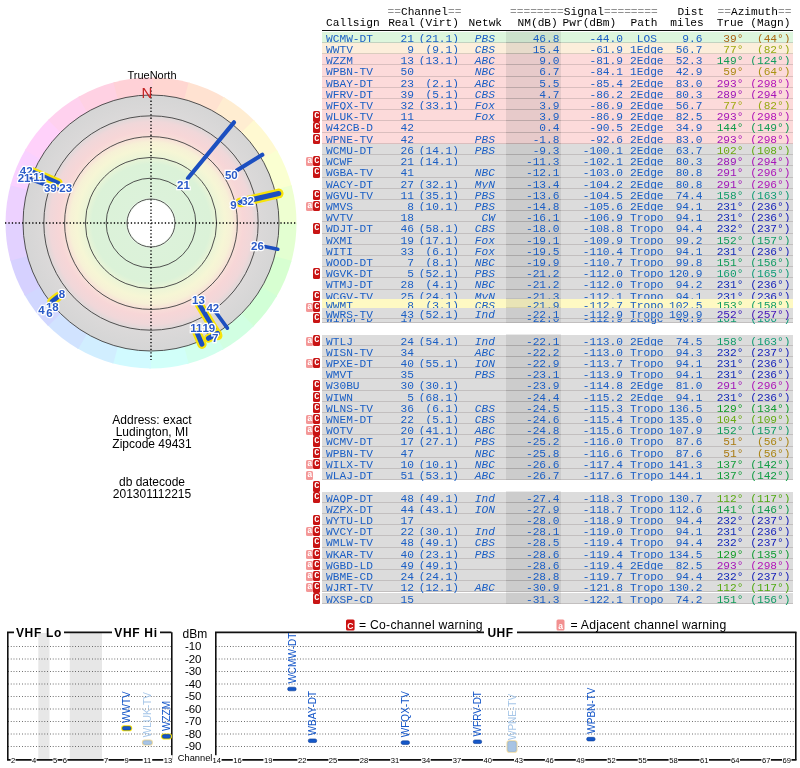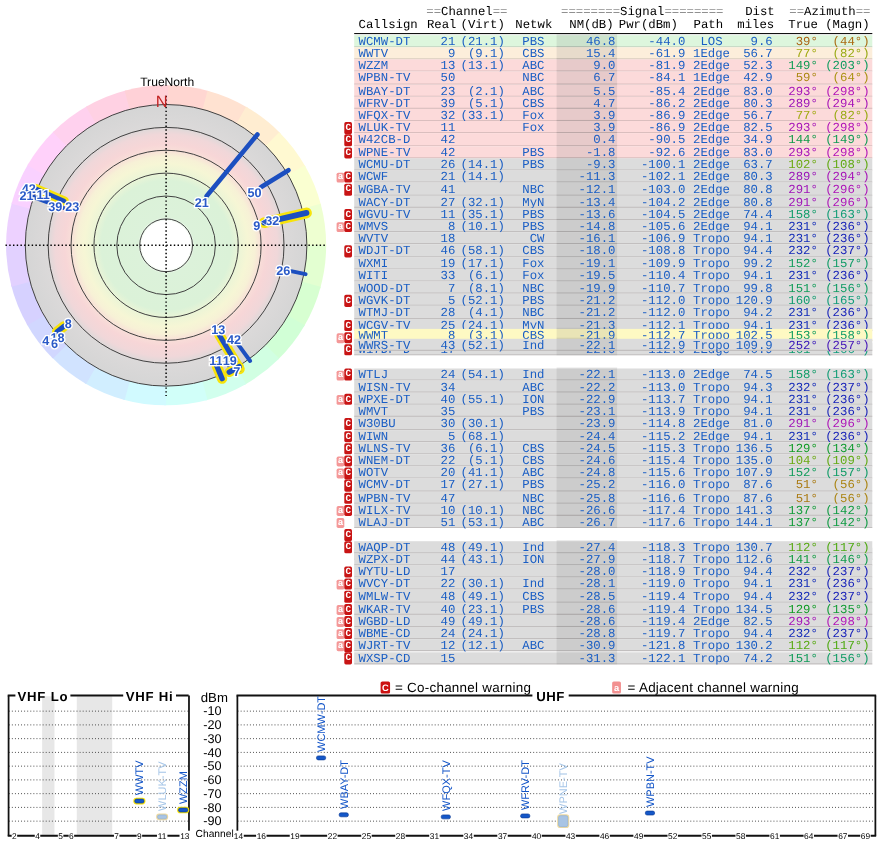--- a/index.html
+++ b/index.html
@@ -7,21 +7,21 @@
 .hd { position:absolute; text-align:center; left:62px; width:180px; color:#000; }
 .tbl { position:absolute; left:0; top:0; font-family:"Liberation Mono", monospace; font-size:11.2px; line-height:11.2px; white-space:pre; }
 .tr { position:absolute; left:322px; width:470.5px; height:11.22px; border-bottom:1px solid rgba(125,115,115,0.27); }
 .tr b, .hrow b { position:absolute; font-weight:normal; color:#1a5ec4; top:2.0px; }
 .hrow { position:absolute; left:322px; width:470.5px; height:11.2px; }
 .hrow b { color:#000; }
 .st { position:absolute; left:184px; width:55px; top:-1px; bottom:-1px; background:rgba(105,105,105,0.14); }
 .cs { left:4px; }
 .c1 { left:38px; width:54px; text-align:right; }
 .c2 { left:96px; width:41px; text-align:right; }
-.c3 { left:137px; width:36px; text-align:right; }
+.c3 { left:137px; width:36px; text-align:right;font-style:italic; }
 .c4 { left:201px; width:36.5px; text-align:right; }
 .c5 { left:256px; width:45px; text-align:right; }
 .c6 { left:308px; }
 .c7 { left:340.5px; width:40px; text-align:right; }
 .c8 { left:381px; width:40.5px; text-align:right; }
 .c9 { left:428px; width:40.5px; text-align:right; }
 .ma,.mc { position:absolute; width:7.4px; height:10.4px; border-radius:1.5px; color:#fff; font-family:"Liberation Mono",monospace; font-size:8.5px; line-height:10.4px; text-align:center; font-weight:bold; }
 .ma { left:306px; background:#f49898; }
 .mc { left:313px; background:#c81414; }
 .sc { position:absolute; width:180px; left:62px; text-align:center; color:#000; }
@@ -241,20 +241,22 @@
 <text x="350.3" y="628.6" font-size="8.5" font-weight="bold" text-anchor="middle" fill="#fff" font-family="Liberation Sans, sans-serif">C</text>
 <text x="359.0" y="629.4" font-size="12.2" font-weight="normal" text-anchor="start" fill="#000" font-family="Liberation Sans, sans-serif" letter-spacing="0.25">= Co-channel warning</text>
 <rect x="556.5" y="619.5" width="8" height="11" rx="1.5" fill="#f29090"></rect>
 <text x="560.5" y="628.6" font-size="8.5" font-weight="bold" text-anchor="middle" fill="#fff" font-family="Liberation Sans, sans-serif">a</text>
 <text x="570.5" y="629.4" font-size="12.2" font-weight="normal" text-anchor="start" fill="#000" font-family="Liberation Sans, sans-serif" letter-spacing="0.25">= Adjacent channel warning</text>
 </svg>
 
 <div class="hd" style="top:69px; font-size:11px;">TrueNorth</div>
 <div class="hd" style="top:84px; font-size:15px; color:#c22222; left:57px;">N</div>
 
+<div class="sc" style="top:415.2px; font-size:12px; line-height:11.9px;">Address: exact<br>Ludington, MI<br>Zipcode 49431</div>
+<div class="sc" style="top:477px; font-size:12px; line-height:11.9px;">db datecode<br>201301112215</div>
 
 <div class="tbl">
 <div class="hrow" style="top:5px;">
 <b style="left:65.5px;"><i style="color:#909090;font-style:normal">==</i>Channel<i style="color:#909090;font-style:normal">==</i></b>
 <b style="left:188px;"><i style="color:#909090;font-style:normal">========</i>Signal<i style="color:#909090;font-style:normal">========</i></b>
 <b style="left:355.4px;">Dist</b>
 <b style="left:395.5px;"><i style="color:#909090;font-style:normal">==</i>Azimuth<i style="color:#909090;font-style:normal">==</i></b>
 </div>
 <div class="hrow" style="top:16.4px; border-bottom:1.2px solid #111; height:14.4px;">
 <b style="left:4px;">Callsign</b>
@@ -263,21 +265,21 @@
 <b style="left:146.5px;">Netwk</b>
 <b style="left:195.5px;width:36.5px;text-align:right;">NM(dB)</b>
 <b style="left:240.5px;width:53px;text-align:right;">Pwr(dBm)</b>
 <b style="left:308.5px;">Path</b>
 <b style="left:341.8px;width:40px;text-align:right;">miles</b>
 <b class="c8" style="color:#000;">True</b>
 <b class="c9" style="color:#000;">(Magn)</b>
 </div>
 <div class="tr" style="top:31.70px;background:#ddf6dd"><i class="st"></i><b class="cs">WCMW-DT</b><b class="c1">21</b><b class="c2">(21.1)</b><b class="c3">PBS</b><b class="c4">46.8</b><b class="c5">-44.0</b><b class="c6"> LOS</b><b class="c7">9.6</b><b class="c8" style="color:hsl(31,80%,37%)">39°</b><b class="c9" style="color:hsl(35,80%,37%)">(44°)</b></div>
 <div class="tr" style="top:42.92px;background:#fceedb"><i class="st"></i><b class="cs">WWTV</b><b class="c1">9</b><b class="c2">(9.1)</b><b class="c3">CBS</b><b class="c4">15.4</b><b class="c5">-61.9</b><b class="c6">1Edge</b><b class="c7">56.7</b><b class="c8" style="color:hsl(63,80%,37%)">77°</b><b class="c9" style="color:hsl(67,80%,37%)">(82°)</b></div>
-<div class="tr" style="top:54.13px;background:#fcdada"><i class="st"></i><b class="cs">WZZM</b><b class="c1">13</b><b class="c2">(13.1)</b><b class="c3">ABC</b><b class="c4">9.0</b><b class="c5">-81.9</b><b class="c6">2Edge</b><b class="c7">52.3</b><b class="c8" style="color:hsl(149,80%,34%)">149°</b><b class="c9" style="color:hsl(154,80%,34%)">(203°)</b></div>
+<div class="tr" style="top:54.13px;background:#fcdada"><i class="st"></i><b class="cs">WZZM</b><b class="c1">13</b><b class="c2">(13.1)</b><b class="c3">ABC</b><b class="c4">9.0</b><b class="c5">-81.9</b><b class="c6">2Edge</b><b class="c7">52.3</b><b class="c8" style="color:hsl(149,80%,34%)">149°</b><b class="c9" style="color:hsl(154,80%,34%)">(124°)</b></div>
 <div class="tr" style="top:65.35px;background:#fcdada"><i class="st"></i><b class="cs">WPBN-TV</b><b class="c1">50</b><b class="c3">NBC</b><b class="c4">6.7</b><b class="c5">-84.1</b><b class="c6">1Edge</b><b class="c7">42.9</b><b class="c8" style="color:hsl(47,80%,37%)">59°</b><b class="c9" style="color:hsl(51,80%,37%)">(64°)</b></div>
 <div class="tr" style="top:76.56px;background:#fcdada"><i class="st"></i><b class="cs">WBAY-DT</b><b class="c1">23</b><b class="c2">(2.1)</b><b class="c3">ABC</b><b class="c4">5.5</b><b class="c5">-85.4</b><b class="c6">2Edge</b><b class="c7">83.0</b><b class="c8" style="color:hsl(293,80%,40%)">293°</b><b class="c9" style="color:hsl(298,80%,40%)">(298°)</b></div>
 <div class="tr" style="top:87.78px;background:#fcdada"><i class="st"></i><b class="cs">WFRV-DT</b><b class="c1">39</b><b class="c2">(5.1)</b><b class="c3">CBS</b><b class="c4">4.7</b><b class="c5">-86.2</b><b class="c6">2Edge</b><b class="c7">80.3</b><b class="c8" style="color:hsl(289,80%,40%)">289°</b><b class="c9" style="color:hsl(294,80%,40%)">(294°)</b></div>
 <div class="tr" style="top:99.00px;background:#fcdada"><i class="st"></i><b class="cs">WFQX-TV</b><b class="c1">32</b><b class="c2">(33.1)</b><b class="c3">Fox</b><b class="c4">3.9</b><b class="c5">-86.9</b><b class="c6">2Edge</b><b class="c7">56.7</b><b class="c8" style="color:hsl(63,80%,37%)">77°</b><b class="c9" style="color:hsl(67,80%,37%)">(82°)</b></div>
 <div class="tr" style="top:110.21px;background:#fcdada"><i class="st"></i><b class="cs">WLUK-TV</b><b class="c1">11</b><b class="c3">Fox</b><b class="c4">3.9</b><b class="c5">-86.9</b><b class="c6">2Edge</b><b class="c7">82.5</b><b class="c8" style="color:hsl(293,80%,40%)">293°</b><b class="c9" style="color:hsl(298,80%,40%)">(298°)</b></div>
 <div class="mc" style="top:111.11px">C</div>
 <div class="tr" style="top:121.43px;background:#fcdada"><i class="st"></i><b class="cs">W42CB-D</b><b class="c1">42</b><b class="c4">0.4</b><b class="c5">-90.5</b><b class="c6">2Edge</b><b class="c7">34.9</b><b class="c8" style="color:hsl(144,80%,34%)">144°</b><b class="c9" style="color:hsl(149,80%,34%)">(149°)</b></div>
 <div class="mc" style="top:122.33px">C</div>
 <div class="tr" style="top:132.64px;background:#fcdada"><i class="st"></i><b class="cs">WPNE-TV</b><b class="c1">42</b><b class="c3">PBS</b><b class="c4">-1.8</b><b class="c5">-92.6</b><b class="c6">2Edge</b><b class="c7">83.0</b><b class="c8" style="color:hsl(293,80%,40%)">293°</b><b class="c9" style="color:hsl(298,80%,40%)">(298°)</b></div>
 <div class="mc" style="top:133.54px">C</div>

